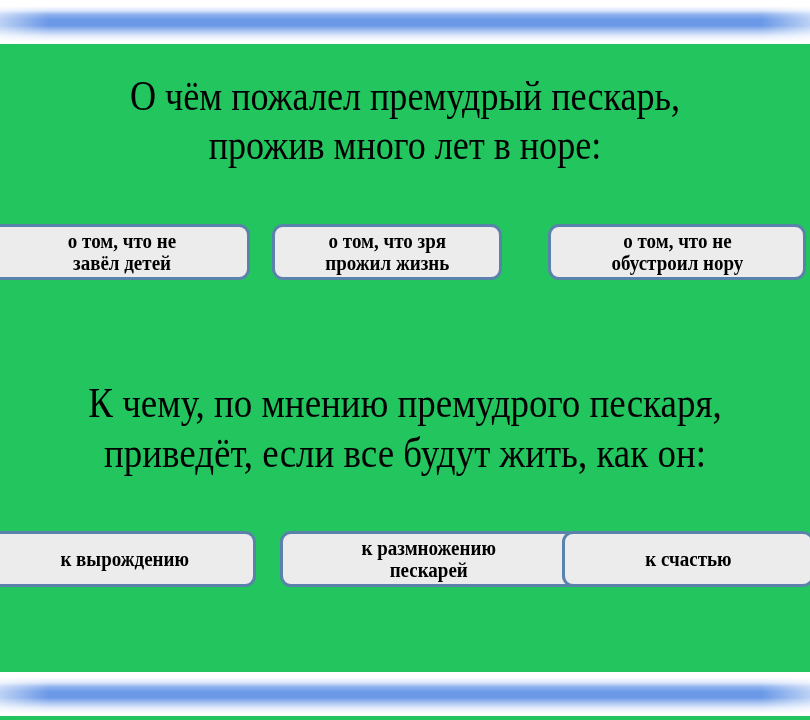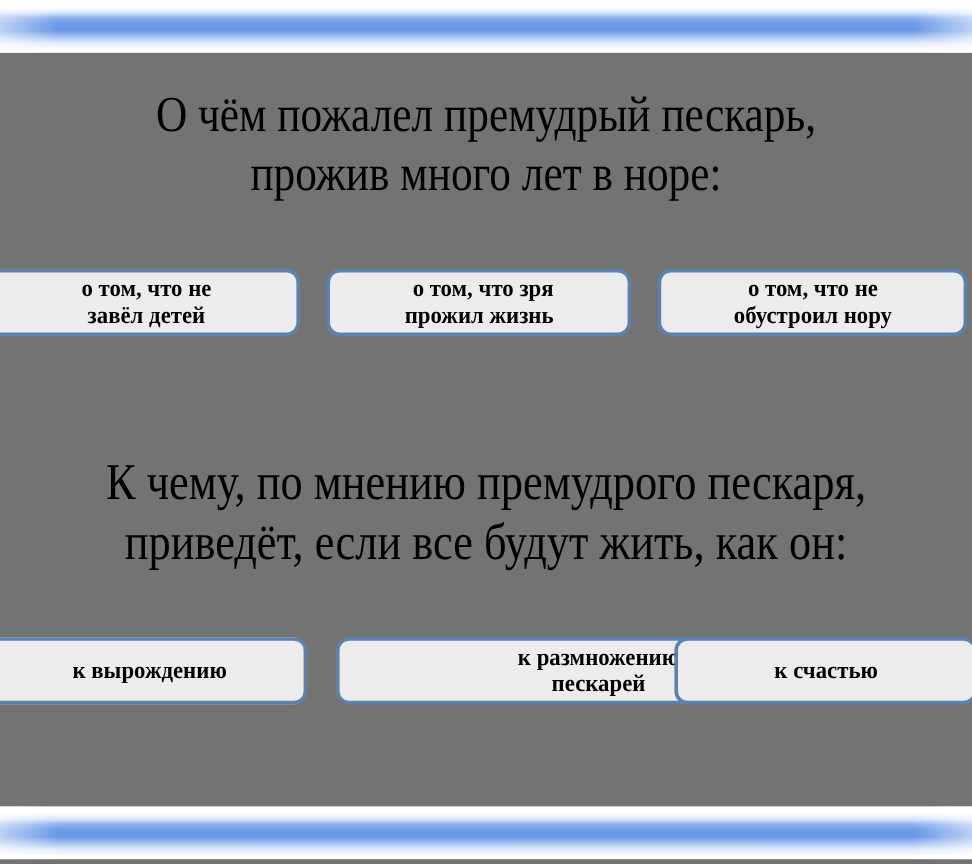--- a/index.html
+++ b/index.html
@@ -13,21 +13,21 @@
     font-family: "Liberation Serif", serif;
     overflow: hidden;
     position: relative;
   }
 
   .slide {
     position: absolute;
     inset: 0;
     width: 810px;
     height: 720px;
-    background: #737373;
+    background: #22c55e;
   }
 
   
   .stripe {
     position: absolute;
     left: 0;
     width: 810px;
     height: 44px;
   }
   .stripe-top {
@@ -126,26 +126,26 @@
     white-space: pre-line;
     cursor: pointer;
   }
   .answer-btn .btn-text {
     display: block;
     transform: scaleX(0.95);
   }
 
   
   .r1-b1 { left: -6px;  width: 256px; border-left-color: transparent; border-top-left-radius: 0; border-bottom-left-radius: 0; }
-  .r1-b2 { left: 272px; width: 254px; text-align: right; }
+  .r1-b2 { left: 272px; width: 230px; }
   .r1-b3 { left: 548px; width: 258px; }
 
   
   .r2-b1 { left: -6px;  width: 262px; border-left-color: transparent; border-top-left-radius: 0; border-bottom-left-radius: 0; }
-  .r2-b2 { left: 280px; width: 298px; justify-content: flex-end; }
+  .r2-b2 { left: 280px; width: 298px; }
   .r2-b3 { left: 562px; width: 252px; }
 </style>
 </head>
 <body>
 
 <div class="slide">
 
   <div class="stripe stripe-top"></div>
 
   <div class="question question-1">О чём пожалел премудрый пескарь,

